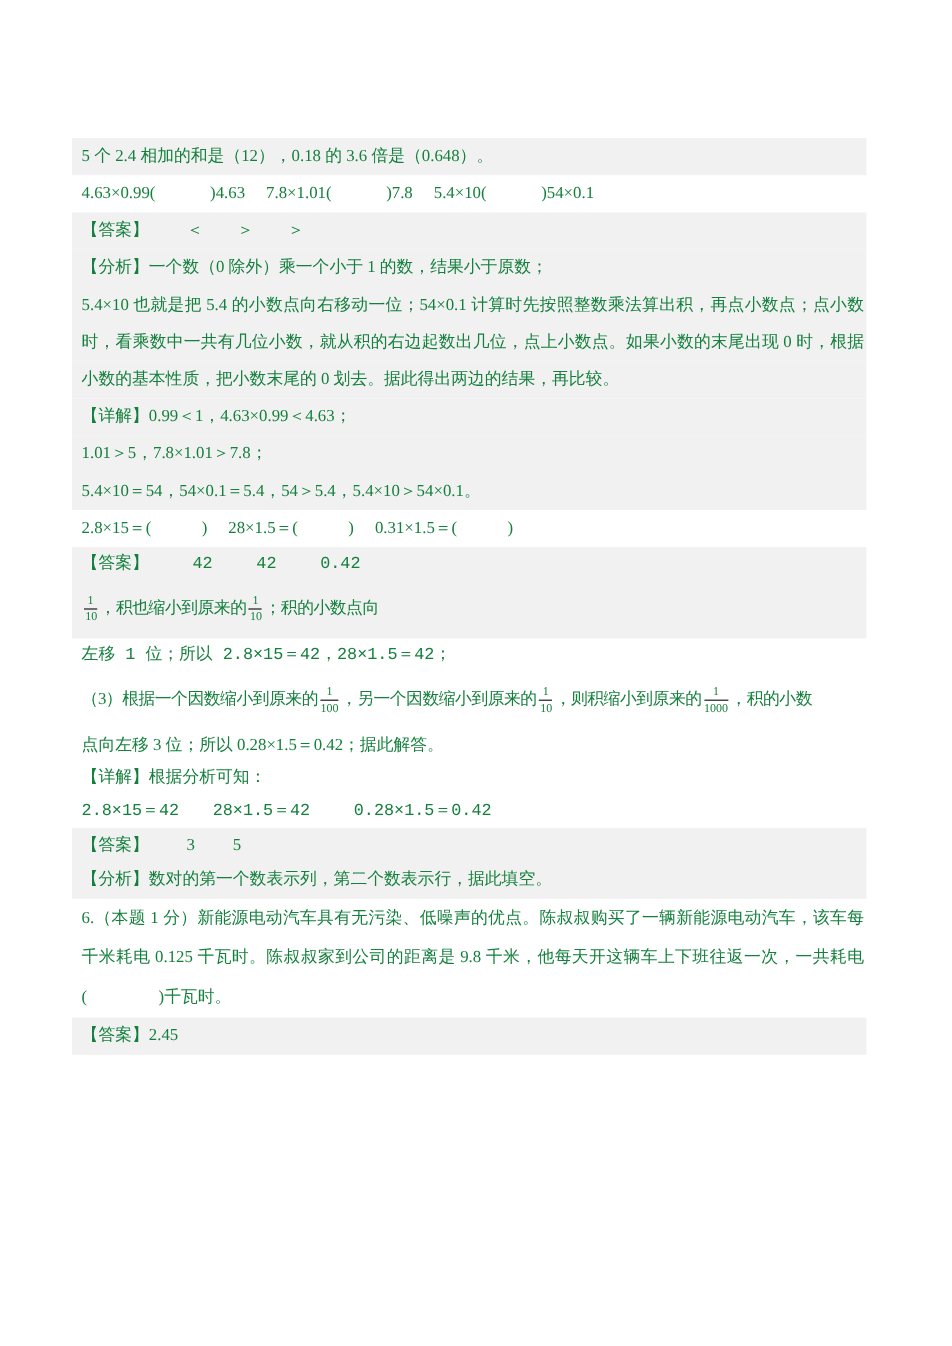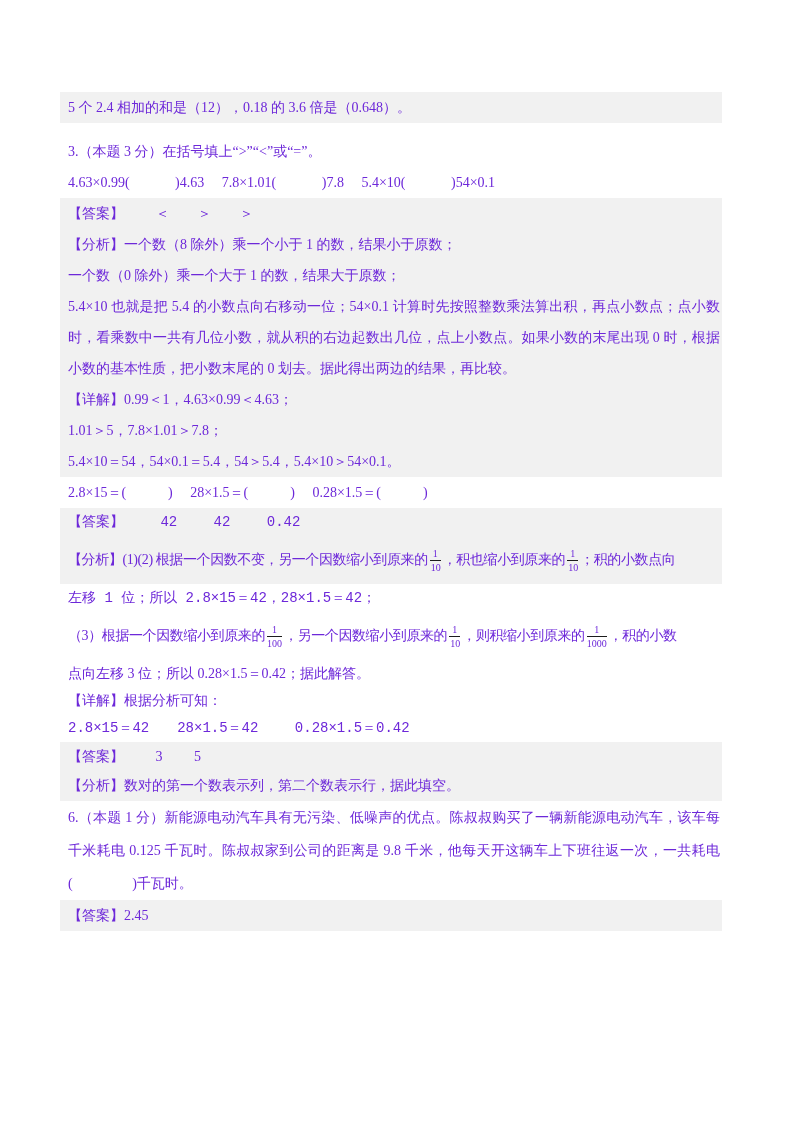--- a/index.html
+++ b/index.html
@@ -57,36 +57,34 @@
   }
   .frac .den {
     display: block;
     padding-top: 1px;
     text-align: right;
   }
 </style>
 </head>
 <body style="background: rgb(255, 255, 255);">
 
-<div class="doc" style="color: #6d28d9;">
+<div class="doc" style="color: #15803d; margin-top: 23px;">
     <div class="line hl"><span>5 个 2.4 相加的和是（12），0.18 的 3.6 倍是（0.648）。</span></div>
-    <div class="line mt"><span>3.（本题 3 分）在括号填上“&gt;”“&lt;”或“=”。</span></div>
     <div class="line"><span>4.63×0.99(　　　 )4.63　 7.8×1.01(　　　 )7.8　 5.4×10(　　　 )54×0.1</span></div>
     <div class="line hl"><span>【答案】　　 ＜　　＞　　＞</span></div>
-    <div class="line hl"><span>【分析】一个数（8 除外）乘一个小于 1 的数，结果小于原数；</span></div>
-    <div class="line hl"><span>一个数（0 除外）乘一个大于 1 的数，结果大于原数；</span></div>
+    <div class="line hl"><span>【分析】一个数（0 除外）乘一个小于 1 的数，结果小于原数；</span></div>
     <div class="line hl just"><span>5.4×10 也就是把 5.4 的小数点向右移动一位；54×0.1 计算时先按照整数乘法算出积，再点小数点；点小数点</span></div>
     <div class="line hl just"><span>时，看乘数中一共有几位小数，就从积的右边起数出几位，点上小数点。如果小数的末尾出现 0 时，根据</span></div>
     <div class="line hl"><span>小数的基本性质，把小数末尾的 0 划去。据此得出两边的结果，再比较。</span></div>
     <div class="line hl"><span>【详解】0.99＜1，4.63×0.99＜4.63；</span></div>
     <div class="line hl"><span>1.01＞5，7.8×1.01＞7.8；</span></div>
     <div class="line hl"><span>5.4×10＝54，54×0.1＝5.4，54＞5.4，5.4×10＞54×0.1。</span></div>
-    <div class="line"><span>2.8×15＝(　　　)　 28×1.5＝(　　　)　 0.28×1.5＝(　　　)</span></div>
+    <div class="line"><span>2.8×15＝(　　　)　 28×1.5＝(　　　)　 0.31×1.5＝(　　　)</span></div>
     <div class="line hl s28"><span>【答案】　　 42　　 42　　 0.42</span></div>
-    <div class="line hl tall"><span>【分析】(1)(2) 根据一个因数不变，另一个因数缩小到原来的</span><span class="frac"><span class="num">1</span><span class="den">10</span></span><span>，积也缩小到原来的</span><span class="frac"><span class="num">1</span><span class="den">10</span></span><span>；积的小数点向</span></div>
+    <div class="line hl tall"><span class="frac"><span class="num">1</span><span class="den">10</span></span><span>，积也缩小到原来的</span><span class="frac"><span class="num">1</span><span class="den">10</span></span><span>；积的小数点向</span></div>
     <div class="line s28"><span>左移 1 位；所以 2.8×15＝42，28×1.5＝42；</span></div>
     <div class="line tall"><span>（3）根据一个因数缩小到原来的</span><span class="frac"><span class="num">1</span><span class="den">100</span></span><span>，另一个因数缩小到原来的</span><span class="frac"><span class="num">1</span><span class="den">10</span></span><span>，则积缩小到原来的</span><span class="frac"><span class="num">1</span><span class="den">1000</span></span><span>，积的小数</span></div>
     <div class="line s27"><span>点向左移 3 位；所以 0.28×1.5＝0.42；据此解答。</span></div>
     <div class="line s27"><span>【详解】根据分析可知：</span></div>
     <div class="line s28"><span>2.8×15＝42　　28×1.5＝42　　 0.28×1.5＝0.42</span></div>
     <div class="line hl s29"><span>【答案】　　 3　　 5</span></div>
     <div class="line hl s30"><span>【分析】数对的第一个数表示列，第二个数表示行，据此填空。</span></div>
     <div class="line just s33"><span>6.（本题 1 分）新能源电动汽车具有无污染、低噪声的优点。陈叔叔购买了一辆新能源电动汽车，该车每</span></div>
     <div class="line just s33"><span>千米耗电 0.125 千瓦时。陈叔叔家到公司的距离是 9.8 千米，他每天开这辆车上下班往返一次，一共耗电</span></div>
     <div class="line s33"><span>(　　　　 )千瓦时。</span></div>

